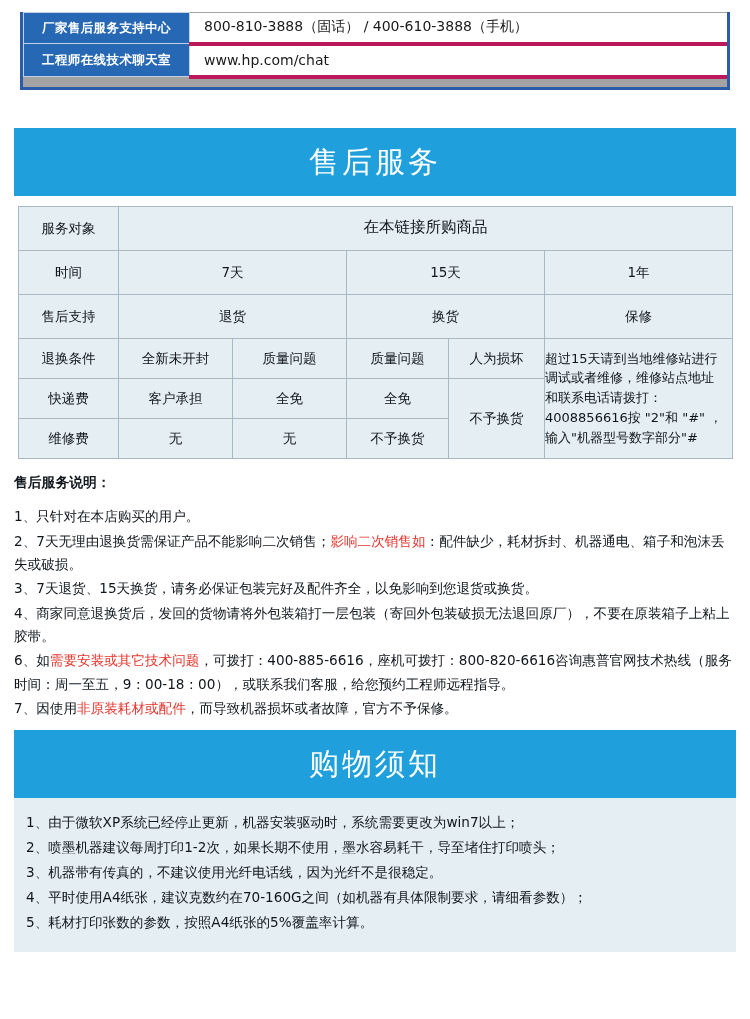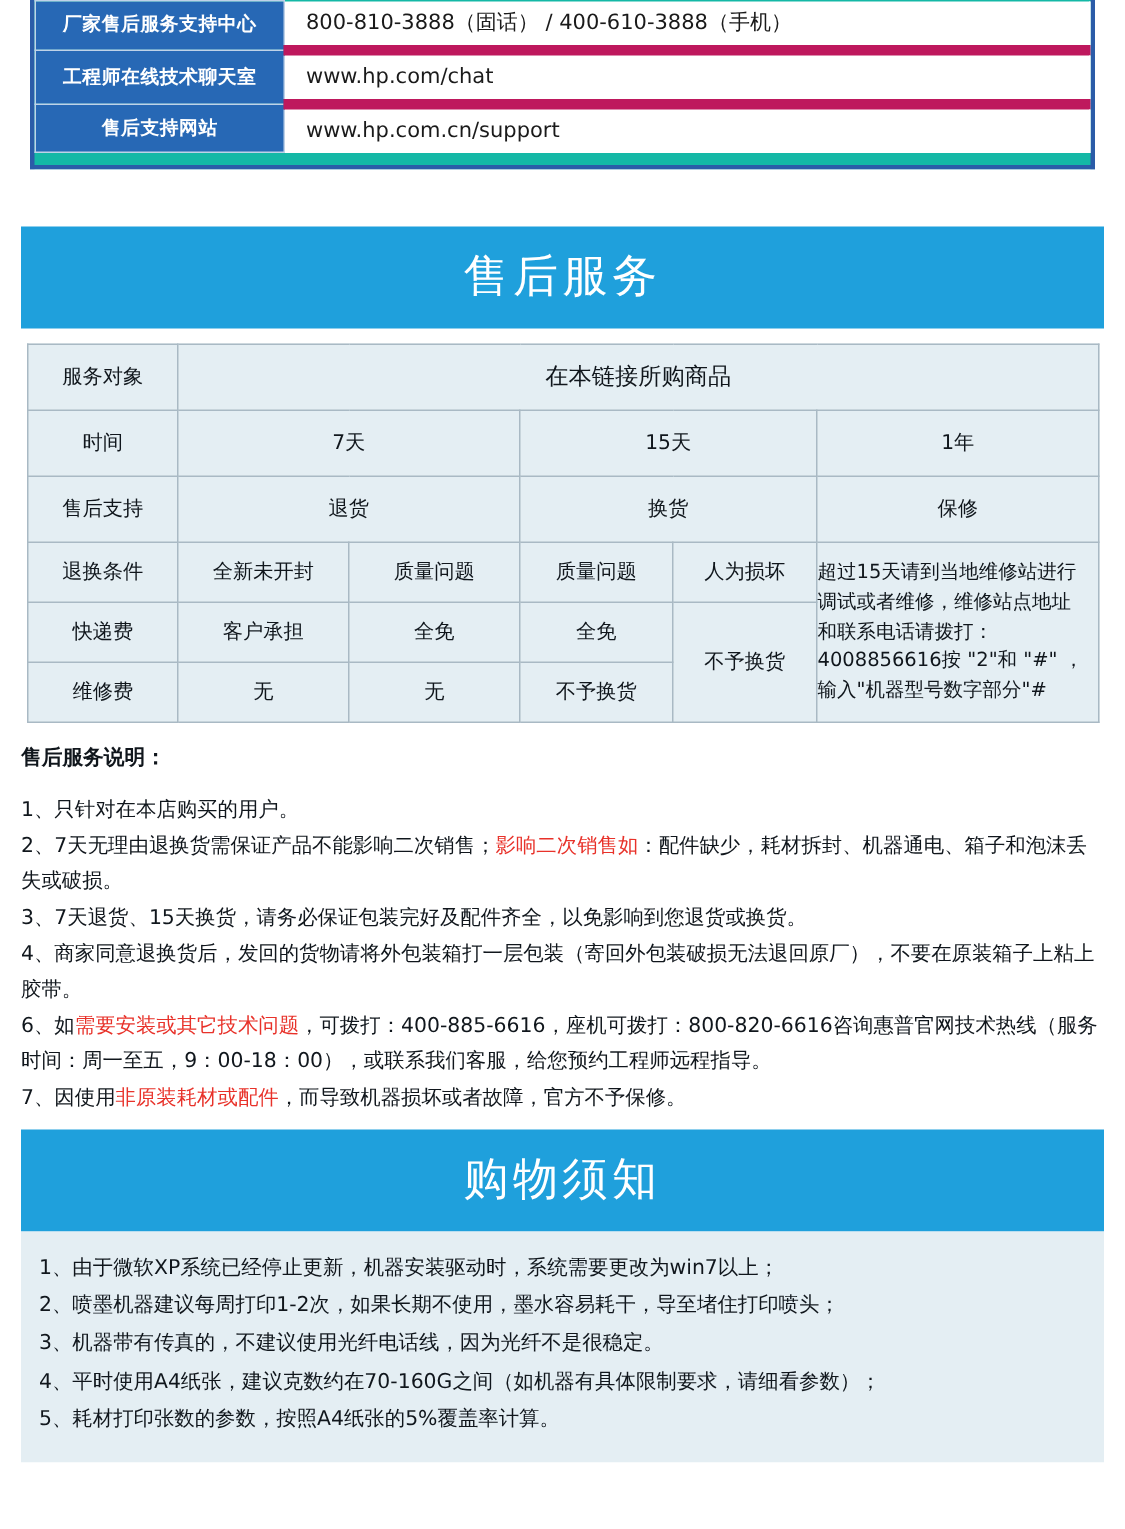--- a/index.html
+++ b/index.html
@@ -14,24 +14,24 @@
     -webkit-font-smoothing: antialiased;
   }
   .page {
     width: 750px;
     position: relative;
     overflow: hidden;
   }
 
   
   .contact-wrap {
-    margin: 0 20px 0 20px;
+    margin: 12px 20px 0 20px;
     border: 3px solid #2b5ca8;
     border-top: none;
-    background: #14b8a6;
+    background: #a3a3a3;
     padding: 0 0 8px 0;
     box-sizing: border-box;
   }
   .contact-table {
     width: 100%;
     border-collapse: collapse;
     table-layout: fixed;
   }
   .contact-table td {
     padding: 0;
@@ -47,21 +47,21 @@
     height: 29px;
     border: 1px solid #bfd2e8;
     letter-spacing: 0.4px;
   }
   .contact-value {
     background: #ffffff;
     color: #1a1a1a;
     font-size: 14px;
     height: 29px;
     padding-left: 14px !important;
-    border-bottom: 7px solid #be185d;
+    border-bottom: 4px solid #be185d;
     border-right: 1px solid #ffffff;
   }
   .contact-value.last { border-bottom: none; }
 
   
   .gap-lg { height: 38px; background: #ffffff; }
   .gap-sm { height: 8px; background: #ffffff; }
 
   .banner {
     margin: 0 14px;
@@ -143,24 +143,20 @@
   <div class="contact-wrap">
     <table class="contact-table">
       <tbody>
         <tr>
           <td class="contact-label">厂家售后服务支持中心</td>
           <td class="contact-value">800-810-3888（固话） /  400-610-3888（手机）</td>
         </tr>
         <tr>
           <td class="contact-label">工程师在线技术聊天室</td>
           <td class="contact-value">www.hp.com/chat</td>
-        </tr>
-        <tr>
-          <td class="contact-label">售后支持网站</td>
-          <td class="contact-value last">www.hp.com.cn/support</td>
         </tr>
       </tbody>
     </table>
   </div>
 
   <div class="gap-lg"></div>
 
   <div class="banner">售后服务</div>
 
   <div class="svc-wrap">

